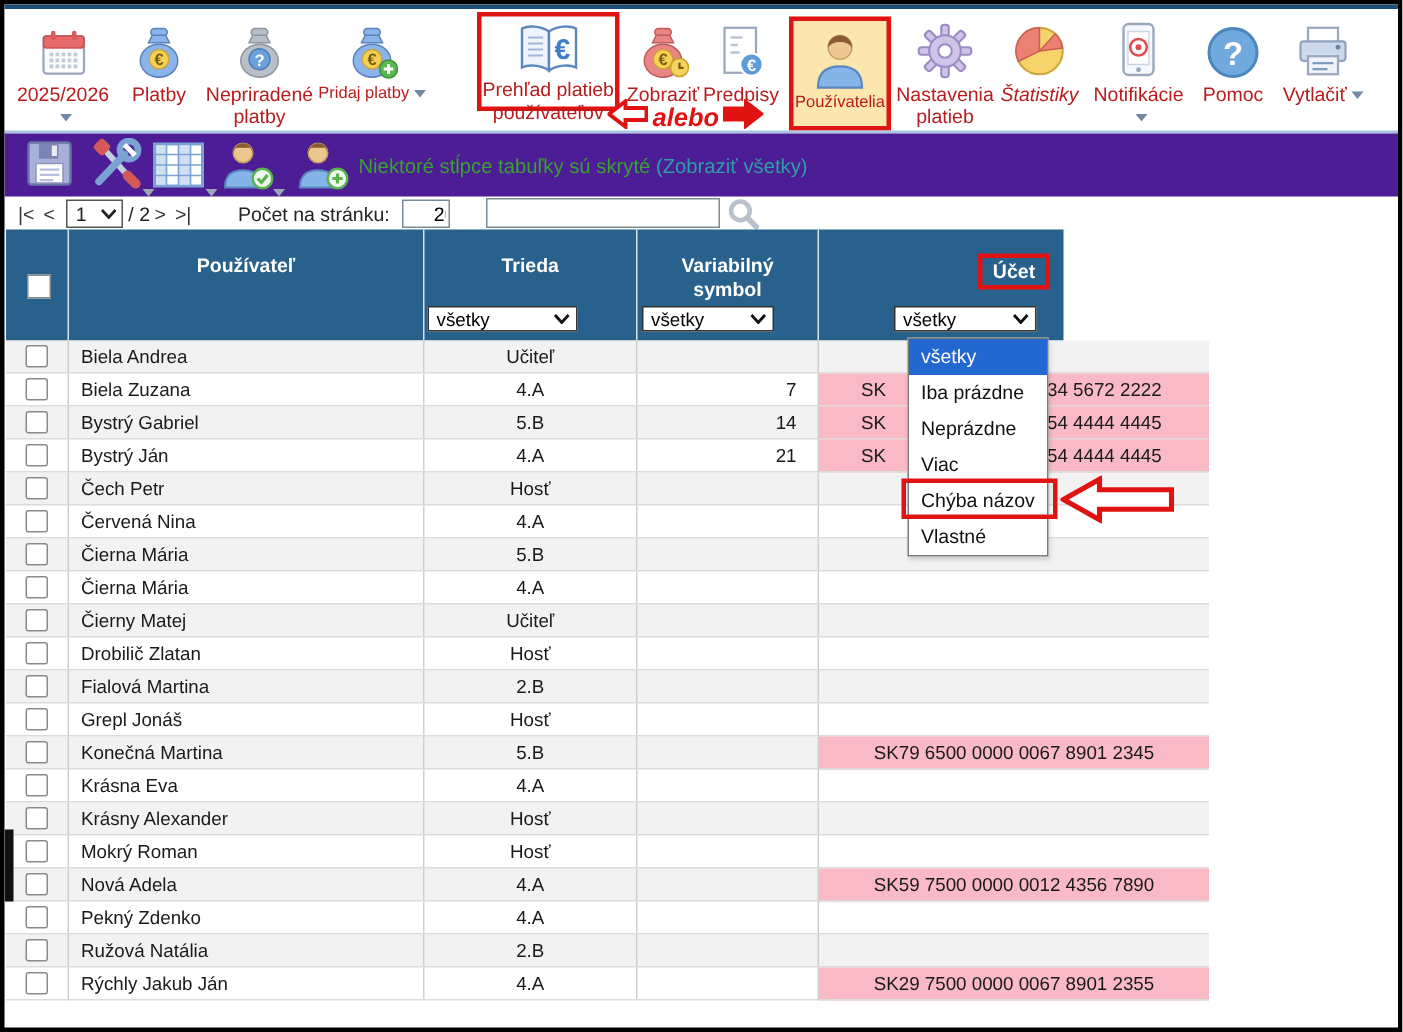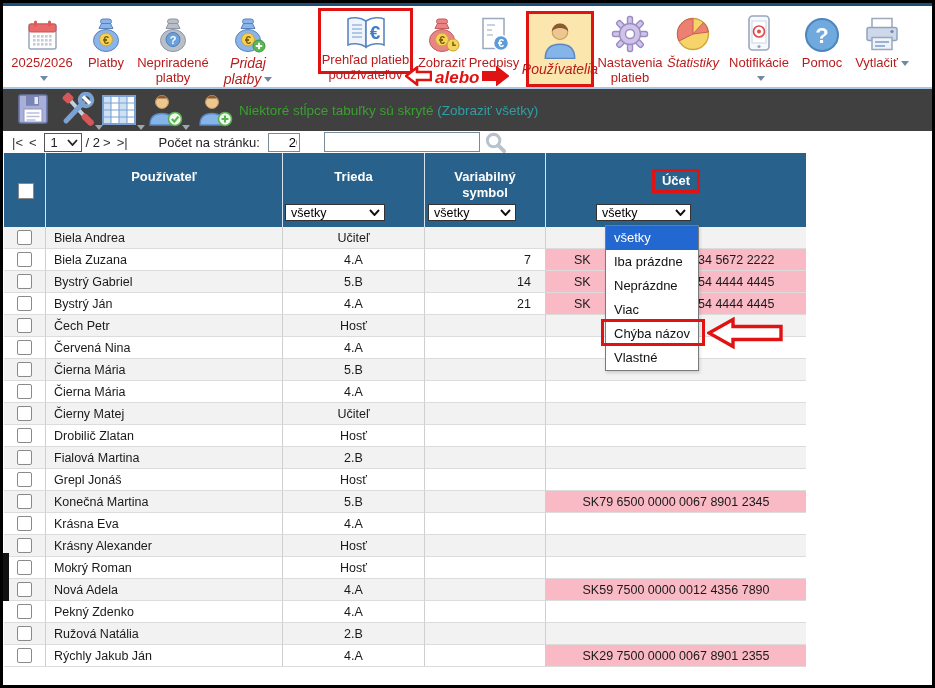--- a/index.html
+++ b/index.html
@@ -4,21 +4,21 @@
 <style>
   html,body{margin:0;padding:0;background:#e8e8e8;font-family:"Liberation Sans",sans-serif;}
   .page{position:relative;width:935px;height:688px;background:#fff;border:3px solid #000;box-sizing:border-box;overflow:hidden;}
   .topline{position:absolute;left:0;top:0;width:100%;height:3px;background:#1d4e79;}
 
   
   .toolbar{position:absolute;left:0;top:3px;width:100%;height:81px;background:#fff;}
   .tb-sep{position:absolute;left:0;top:84px;width:100%;height:2px;background:#aac6e2;}
   .tb-item{position:absolute;top:8px;display:flex;flex-direction:column;align-items:center;cursor:pointer;}
   .tb-item .lbl{font-size:13px;color:#b91c1c;text-align:center;line-height:1.12;margin-top:2px;white-space:normal;}
-  .tb-item .lbl.small{font-size:14px;font-style:italic;}
+  .tb-item .lbl.small{font-size:11px;}
   .tb-item .icon{height:40px;display:flex;align-items:flex-end;justify-content:center;}
   .dd-tri{display:inline-block;width:0;height:0;border-left:4px solid transparent;border-right:4px solid transparent;border-top:5px solid #7288a5;margin-left:3px;vertical-align:middle;}
   .tbi-year{left:3px;width:72px;}
   .tbi-platby{left:77px;width:52px;}
   .tbi-nepriradene{left:129px;width:82px;}
   .tbi-pridaj{left:209px;width:72px;}
   .tbi-prehlad{left:315px;width:95px;top:2px;border:3px solid #e01212;height:66px;padding-top:4px;background:#fff;box-sizing:border-box;}
   .tbi-prehlad .icon{height:36px;}
   .tbi-neplatici{left:414px;width:50px;}
   .tbi-predpisy{left:463px;width:56px;}
@@ -26,39 +26,39 @@
   .tbi-nastavenia{left:593px;width:68px;}
   .tbi-statistiky{left:660px;width:60px;font-style:italic;}
   .tbi-notifikacie{left:721px;width:70px;}
   .tbi-pomoc{left:794px;width:50px;}
   .tbi-vytlacit{left:846px;width:66px;}
 
   .or-note{position:absolute;left:402px;top:63px;display:flex;align-items:center;gap:3px;z-index:5;}
   .or-note .or-txt{color:#e01212;font-size:17px;font-weight:bold;font-style:italic;}
 
   
-  .actionbar{position:absolute;left:0;top:86px;width:100%;height:42px;background:#404040;}
+  .actionbar{position:absolute;left:0;top:86px;width:100%;height:42px;background:#4c1d95;}
   .ab-btn{position:absolute;top:3px;cursor:pointer;}
   .ab-save{left:13px;} .ab-tools{left:55px;} .ab-cols{left:97px;} .ab-ucheck{left:144px;} .ab-uadd{left:194px;}
   .ab-dd{position:absolute;right:-7px;bottom:2px;width:0;height:0;border-left:4px solid transparent;border-right:4px solid transparent;border-top:5px solid #9aa7b5;}
   .notice{position:absolute;left:236px;top:14px;font-size:13.5px;color:#3aa02f;}
   .notice a{color:#2d9fa5;text-decoration:none;cursor:pointer;}
 
   
   .pager{position:absolute;left:6px;top:127px;height:24px;display:flex;align-items:center;font-size:13px;color:#222;}
   .pager .nav{padding:0 3px;color:#333;cursor:pointer;}
   .pg-select{display:inline-flex;align-items:center;justify-content:space-between;width:38px;height:19px;border:1px solid #555;background:#fff;padding:0 3px 0 6px;margin:0 4px;cursor:pointer;box-sizing:border-box;}
   .pg-count{width:32px;height:19px;border:1px solid #7a8a99;text-align:center;font-size:13px;margin-left:8px;box-sizing:border-box;padding-left:20px;}
   .pp-label{margin-left:28px;}
   .search-box{width:156px;height:20px;border:1px solid #7a8a99;margin-left:24px;font-size:13px;padding:0 4px;box-sizing:border-box;}
   .mag{margin-left:4px;display:flex;align-items:center;cursor:pointer;}
 
   
   .grid-cols{display:grid;grid-template-columns:42px 237px 142px 121px 260px;}
-  .thead{position:absolute;left:1px;top:150px;width:802px;height:74px;background:#27618c;color:#fff;}
+  .thead{position:absolute;left:1px;top:150px;width:705px;height:74px;background:#27618c;color:#fff;}
   .thead .hcell{position:relative;border-right:1px solid #d7e2ec;height:74px;box-sizing:border-box;}
   .thead .hcell:last-child{border-right:none;}
   .hlabel{position:absolute;top:16px;left:0;width:100%;text-align:center;font-weight:bold;font-size:13px;line-height:1.25;}
   .redbox{display:inline-block;border:3px solid #e01212;padding:1px 7px;}
   .hfilter{position:absolute;bottom:6px;height:17px;background:#fff;border:1px solid #333;color:#000;font-size:12.5px;display:flex;align-items:center;justify-content:space-between;padding:0 4px 0 5px;box-sizing:border-box;cursor:pointer;}
   .f-trieda{left:2px;width:100px;} .f-vs{left:3px;width:88px;} .f-ucet{left:50px;width:95px;}
   .hchk{position:absolute;left:14px;top:30px;width:14px;height:14px;background:#fff;border:1px solid #888;cursor:pointer;}
 
   .tbody{position:absolute;left:1px;top:224px;width:802px;}
   .trow{height:22px;box-sizing:border-box;}

